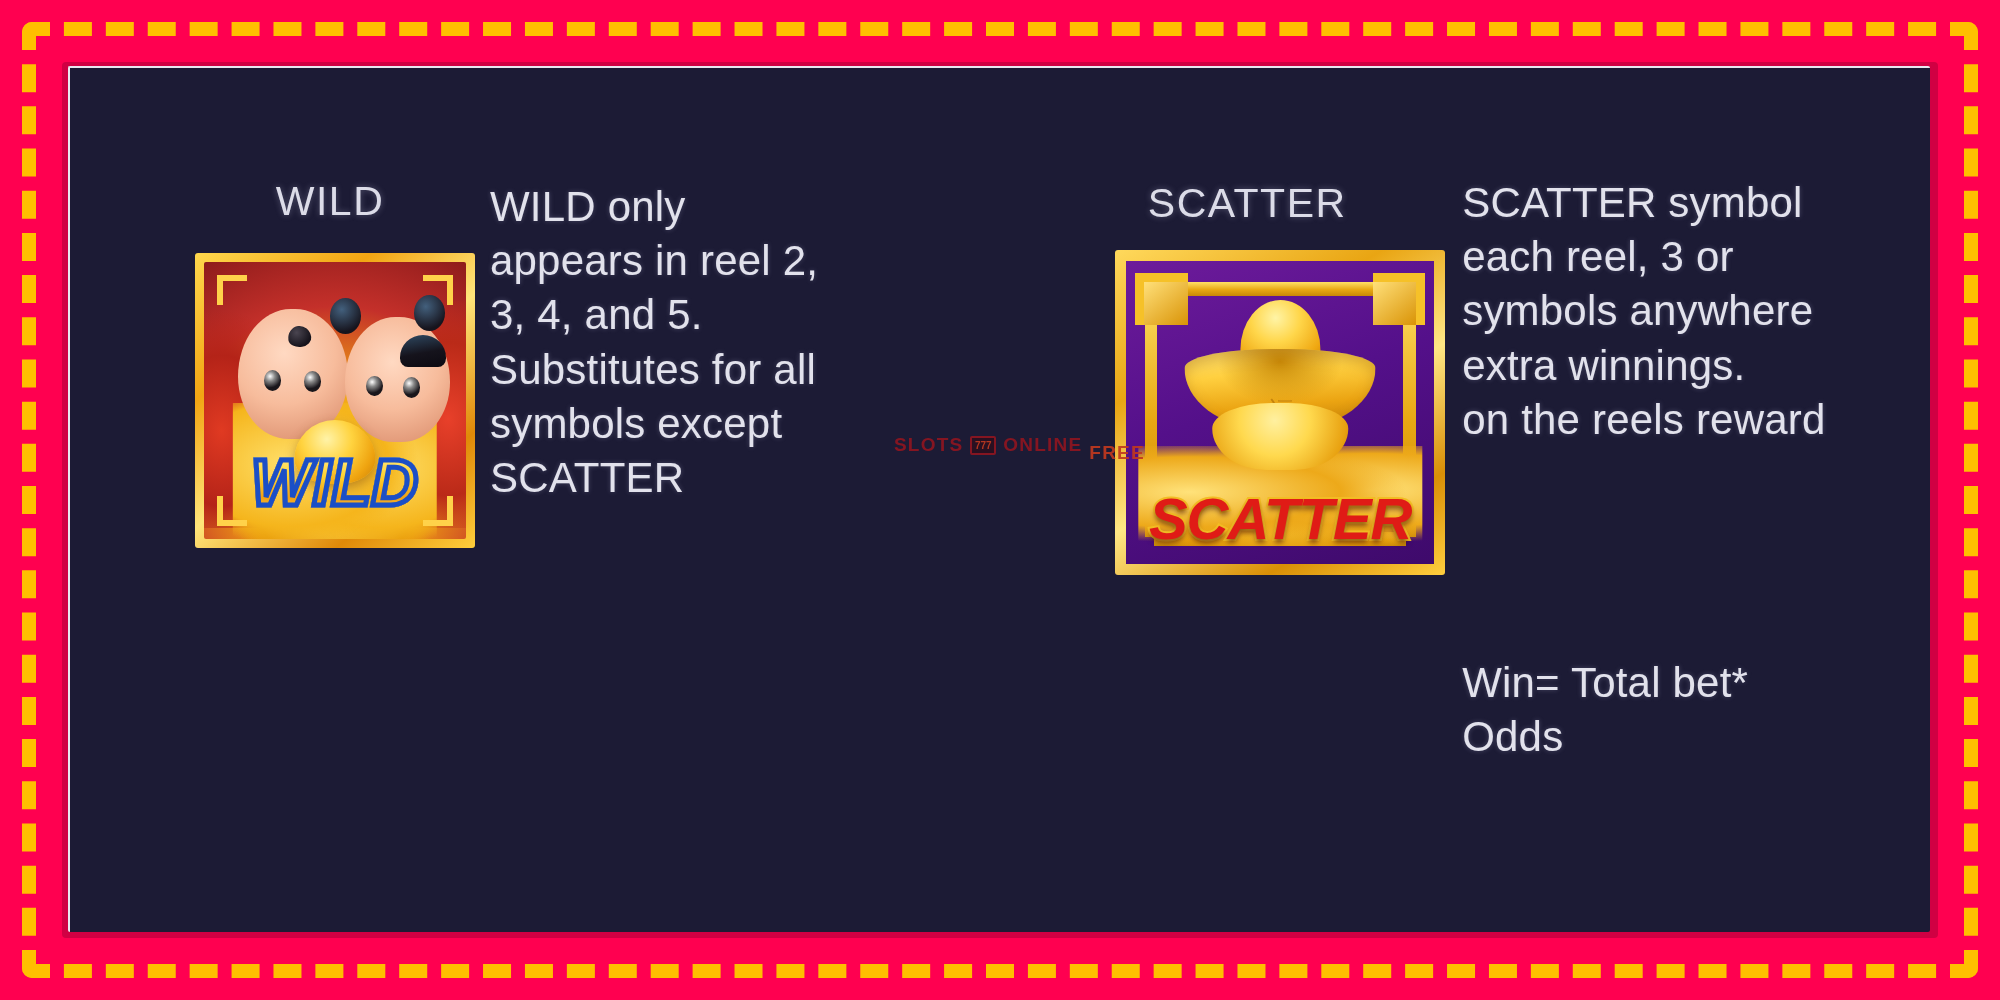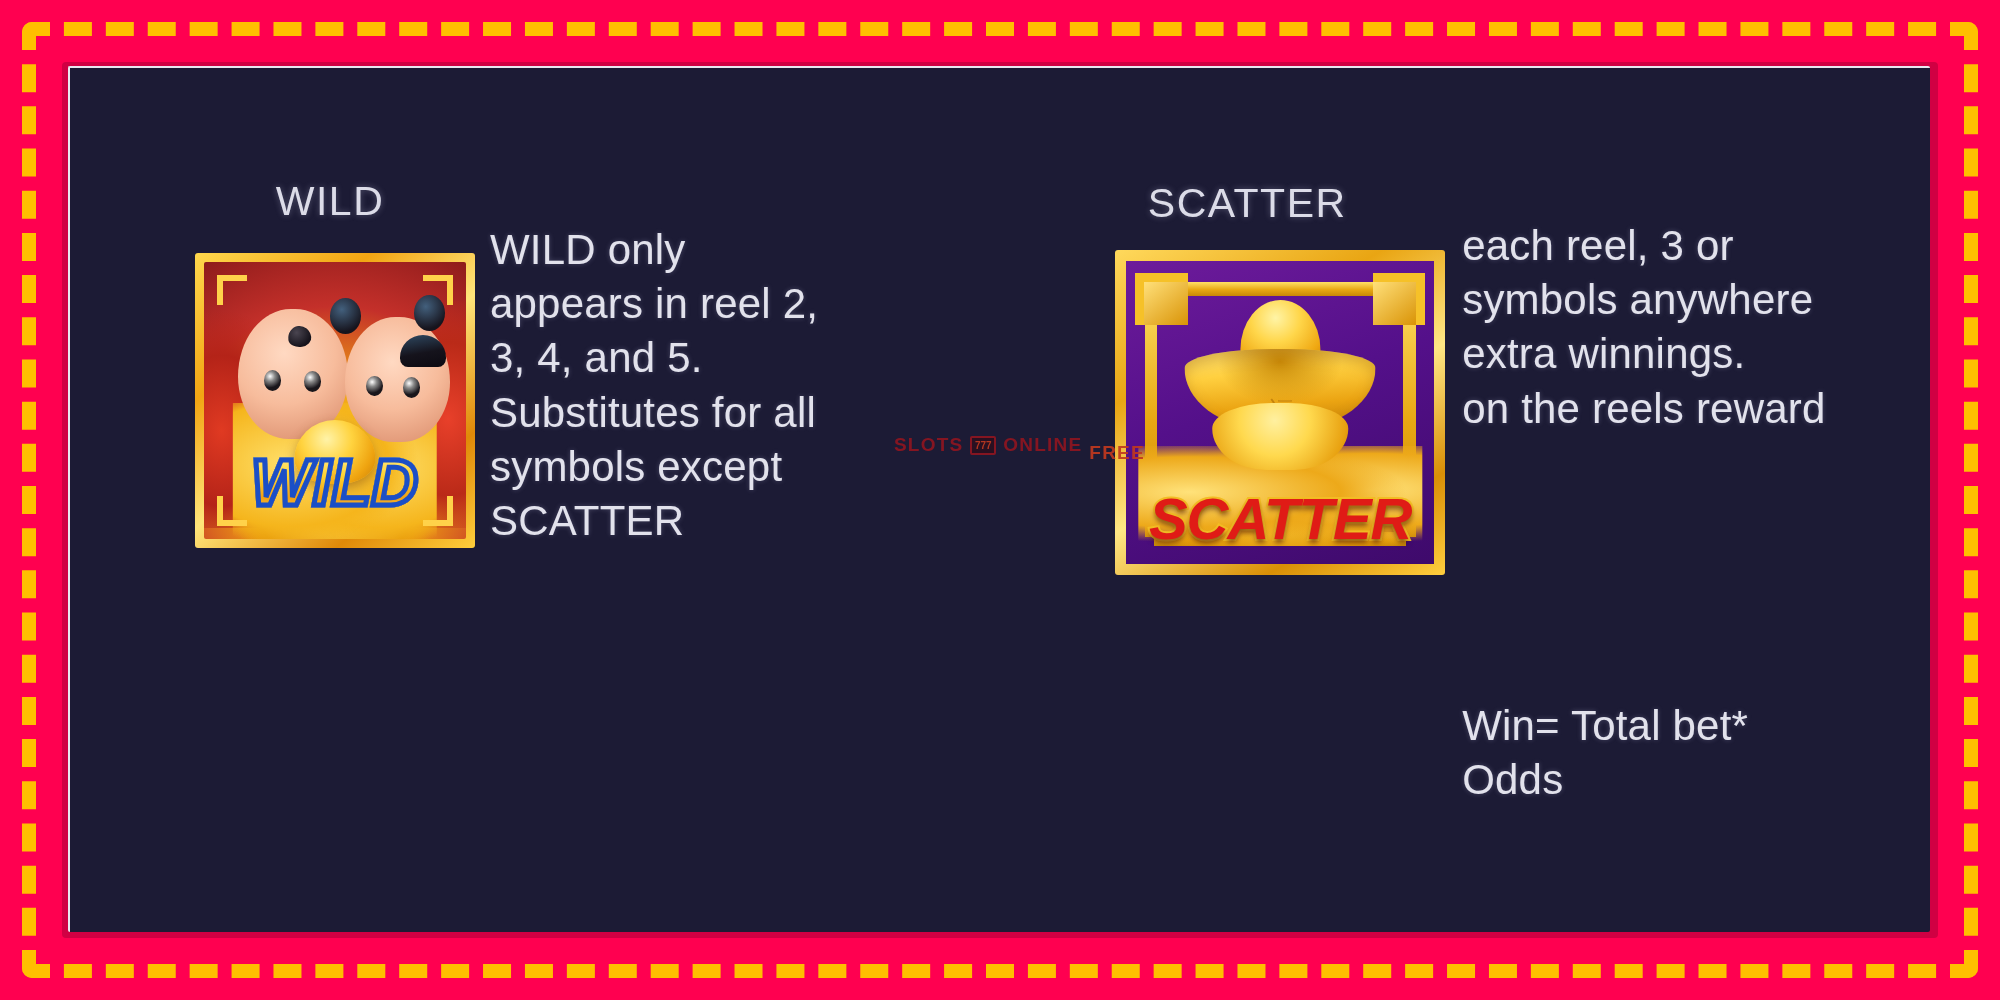--- a/index.html
+++ b/index.html
@@ -62,21 +62,20 @@
   }
 
   
   .body-copy{
     color:#E2E2EC;
     font-size:42px;
     line-height:1.29;
     font-weight:400;
     letter-spacing:.2px;
     text-shadow:0 0 5px rgba(190,190,225,.28);
-    margin-top:43px;
   }
   .body-copy p{ margin:0; }
 
   
   .wild-head{
     position:absolute; left:120px; top:110px; width:280px;
   }
   .wild-tile{
     position:absolute; left:125px; top:185px;
     width:280px; height:295px;
@@ -426,20 +425,21 @@
                 <span class="yb-glyph">福</span>
               </div>
             </div>
             <div class="yuanbao-small"></div>
 
             <div class="scatter-word">SCATTER</div>
           </div>
         </div>
 
         <div class="body-copy sc-text">
+          <p>SCATTER symbol</p>
           <p>each reel, 3 or</p>
           <p>symbols anywhere</p>
           <p>extra winnings.</p>
           <p>on the reels reward</p>
         </div>
 
 
         <div class="body-copy win-formula">
           <p>Win= Total bet*</p>
           <p>Odds</p>

